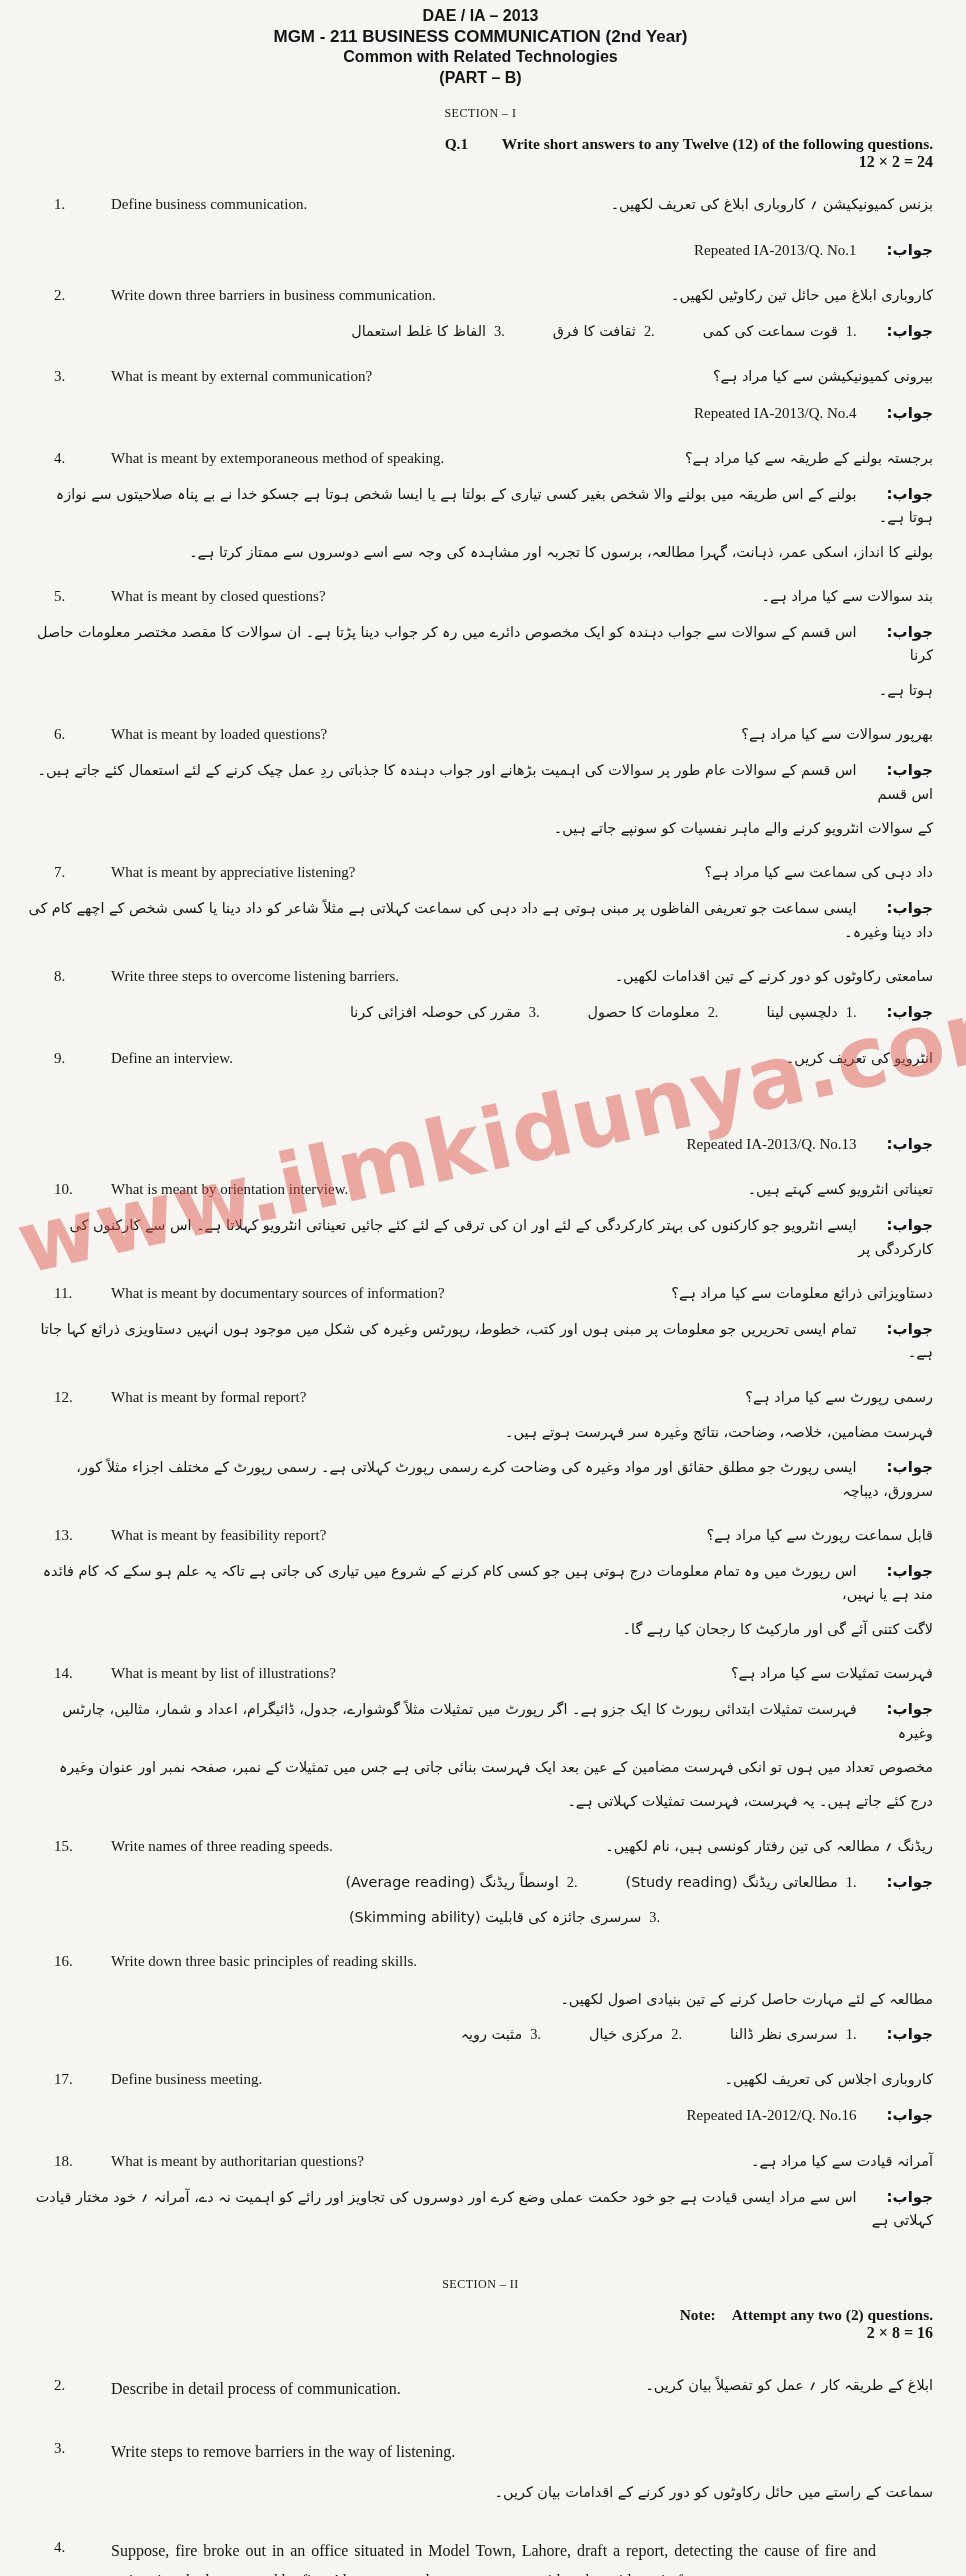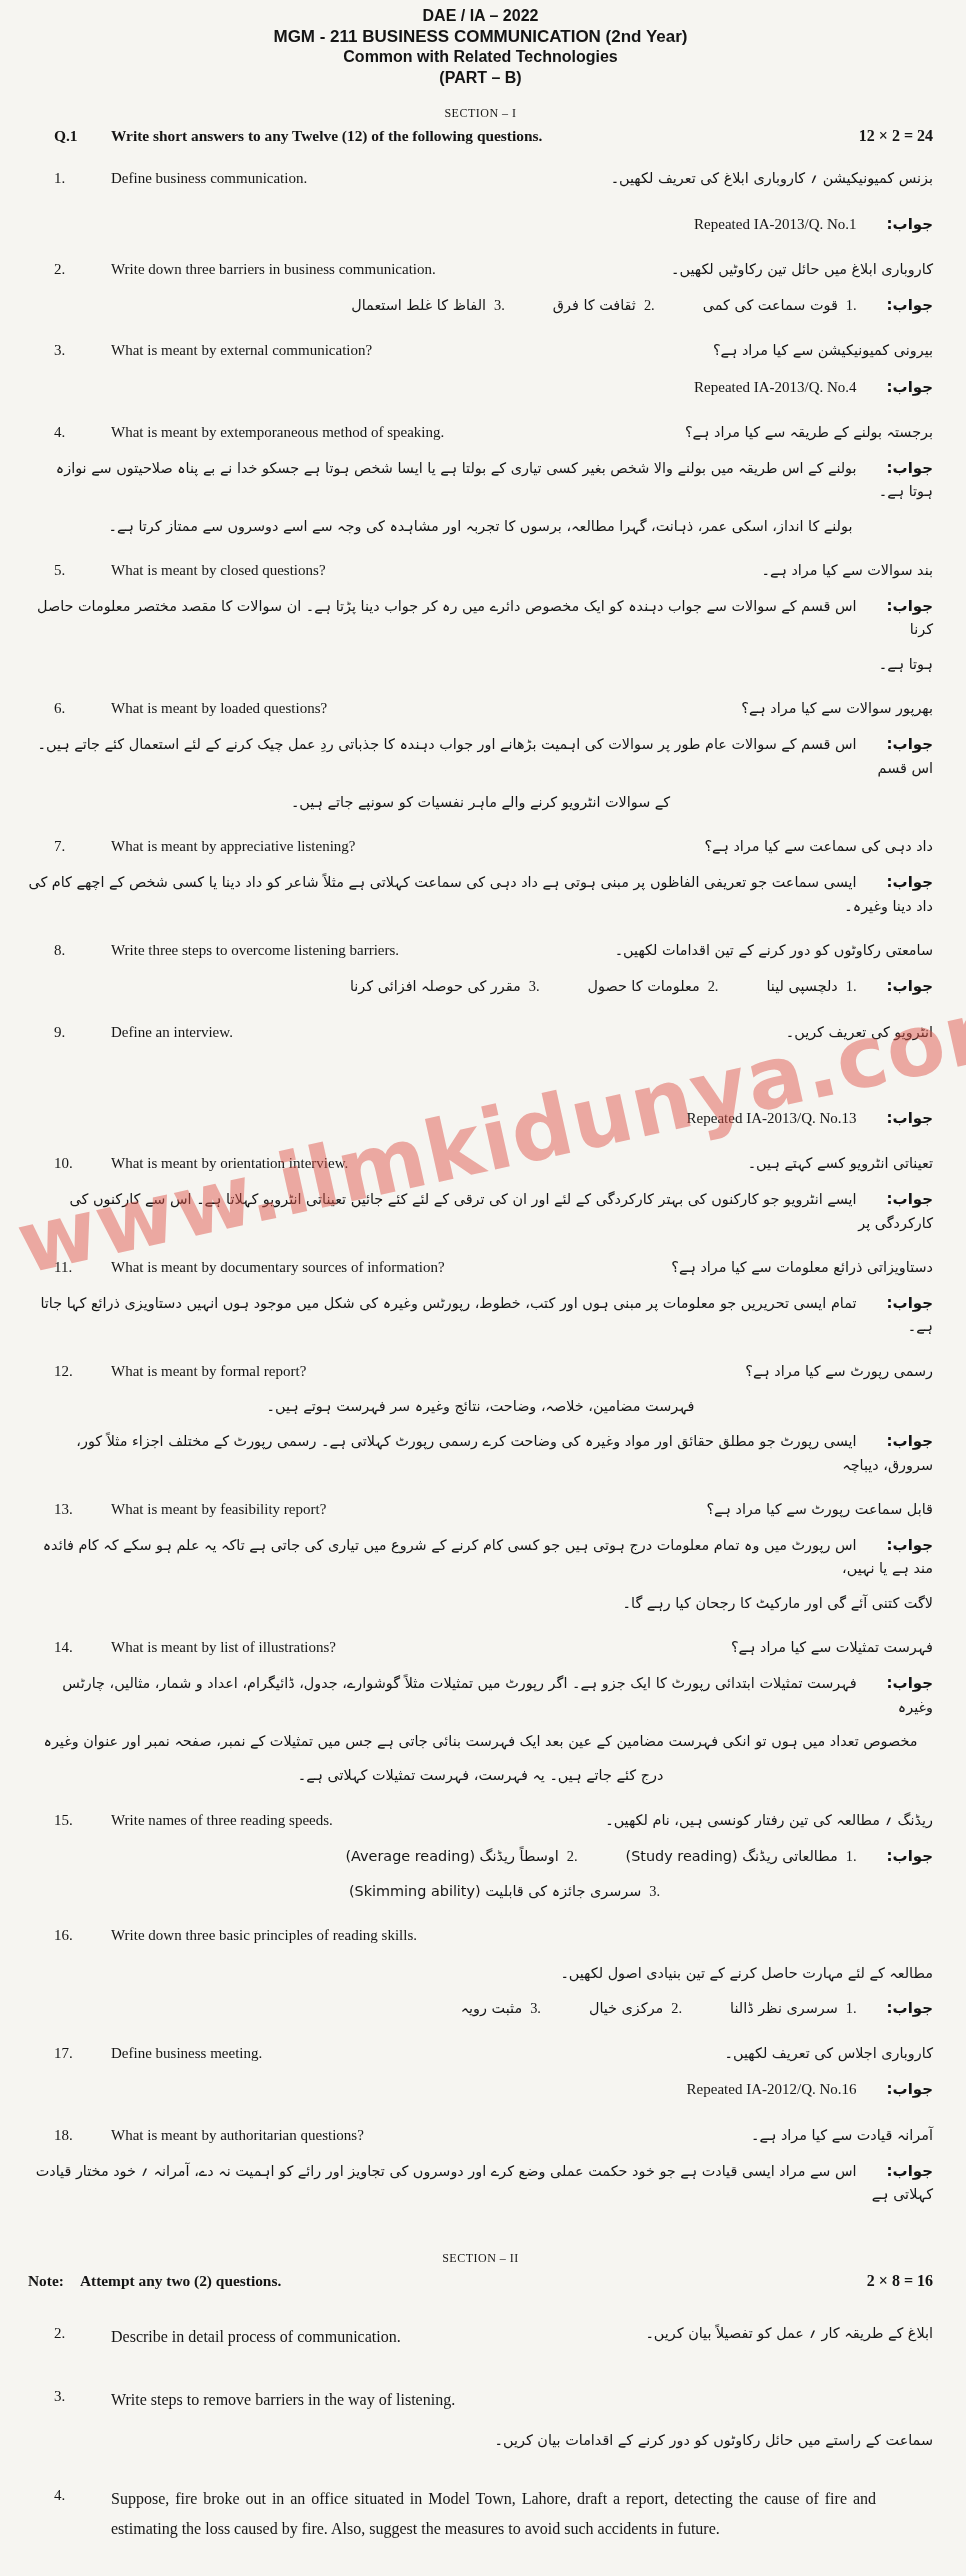--- a/index.html
+++ b/index.html
@@ -15,41 +15,41 @@
   
   .hdr{text-align:center;font-family:"Liberation Sans",sans-serif;font-weight:bold;line-height:1.25;}
   .hdr .h1{font-size:16px;}
   .hdr .h2{font-size:17px;}
   .hdr .h3{font-size:16px;}
   .hdr .h4{font-size:16px;margin-top:1px;}
 
   .section-title{text-align:center;font-size:12px;margin-top:18px;letter-spacing:0.5px;font-weight:normal;}
   #s2-title{margin-top:46px;}
 
-  .instr-row,.note-row{display:flex;justify-content:space-between;align-items:flex-end;margin-top:6px;font-weight:bold;font-size:15.4px;}
+  .instr-row,.note-row{display:flex;justify-content:space-between;align-items:flex-end;margin-top:14px;font-weight:bold;font-size:15.4px;flex-direction:column;}
   .instr-left{display:flex;}
   .instr-label{display:inline-block;width:57px;padding-left:26px;box-sizing:content-box;}
   .note-label{margin-right:16px;}
   .marks{font-weight:bold;font-size:16px;white-space:nowrap;}
 
   
   .row{font-size:14.4px;line-height:1.55;}
   .row-q{display:flex;justify-content:space-between;align-items:baseline;margin-top:22px;}
   .q-left{display:flex;flex:0 1 auto;}
   .qnum{display:inline-block;min-width:57px;padding-left:26px;font-size:15px;flex:none;}
   .qtext{font-size:15px;}
   .q-ur{direction:rtl;text-align:right;font-size:14.4px;max-width:456px;flex:none;}
 
   .row-ans{direction:rtl;text-align:right;margin-top:13px;}
   .ans-label{font-weight:bold;font-size:15px;margin-left:30px;white-space:nowrap;}
   .ans-text{font-size:14.4px;}
   .rep{direction:ltr;unicode-bidi:embed;font-size:15px;font-family:"Liberation Serif",serif;}
 
   .row-cont{direction:rtl;margin-top:12px;}
-  .row-cont.center{text-align:center;}
+  .row-cont.center{text-align:right;}
   .row-cont.right{text-align:right;}
 
   .row-ur{direction:rtl;text-align:right;margin-top:14px;}
 
   .li{margin-left:48px;white-space:nowrap;}
   .lnum{direction:ltr;unicode-bidi:embed;margin-left:8px;font-family:"Liberation Serif",serif;font-size:14.4px;}
   .listc{text-align:center;}
 
   
   .item-n9 .row-ans{margin-top:63px;}
@@ -68,21 +68,21 @@
   }
 </style>
 </head>
 <body>
 
 <div class="page">
 
   <div class="watermark">www.ilmkidunya.com</div>
 
   <div class="hdr">
-    <div class="h1">DAE / IA – 2022</div>
+    <div class="h1">DAE / IA – 2013</div>
     <div class="h2">MGM - 211 BUSINESS COMMUNICATION (2nd Year)</div>
     <div class="h3">Common with Related Technologies</div>
     <div class="h4">(PART – B)</div>
   </div>
 
   <div class="section-title en" id="s1-title">SECTION – I</div>
 
   <div class="instr-row">
     <div class="instr-left">
       <span class="instr-label en">Q.1</span>

